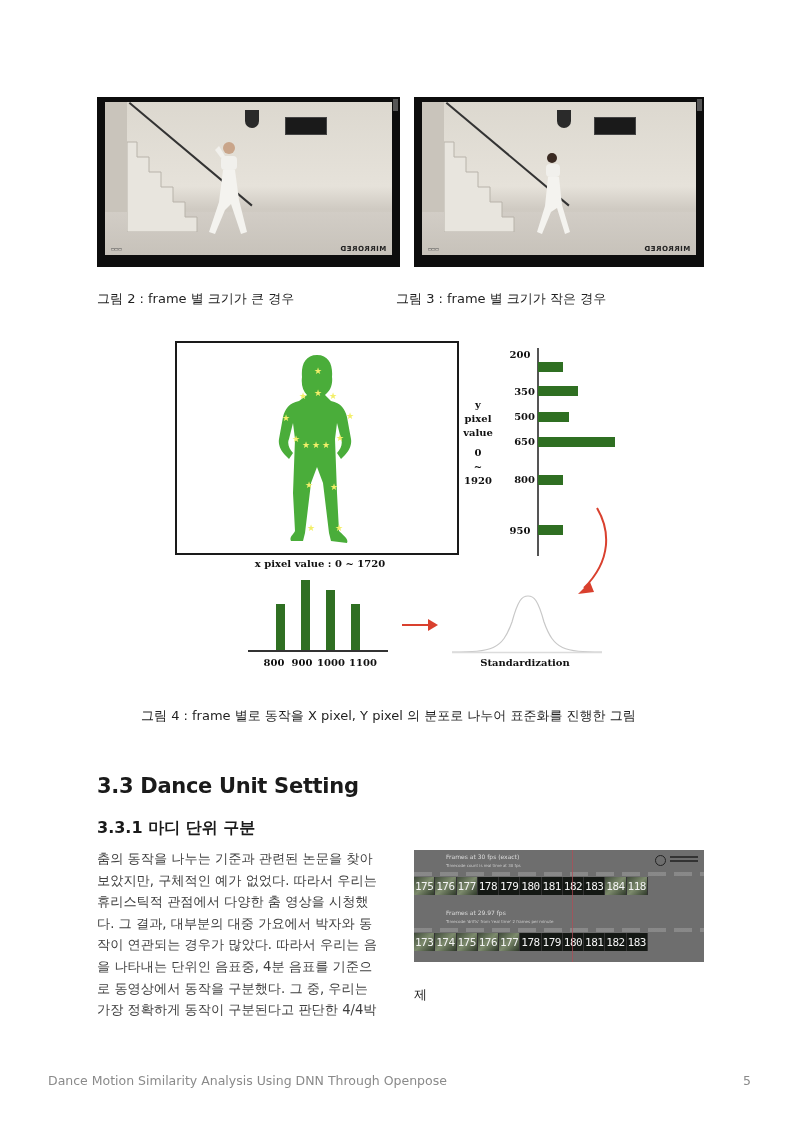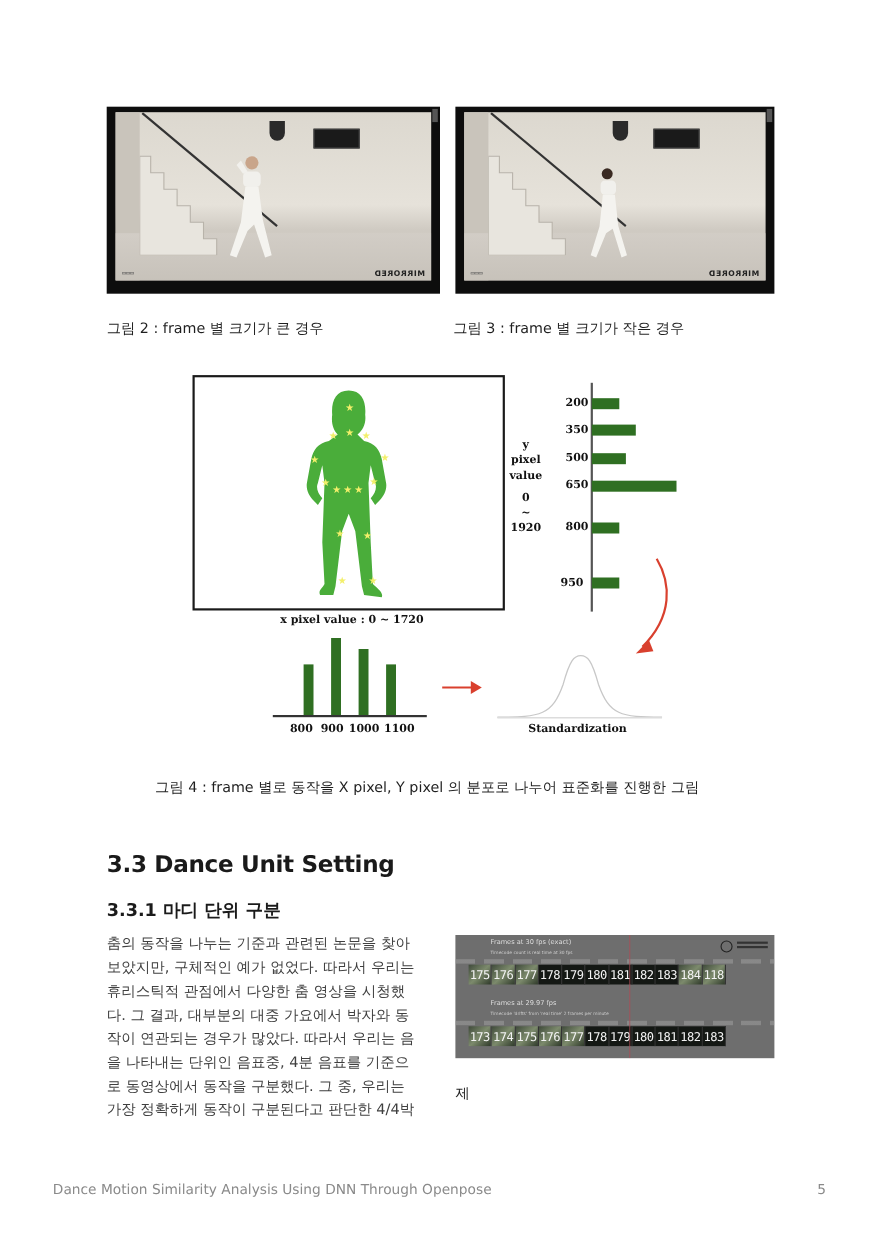--- a/index.html
+++ b/index.html
@@ -34,21 +34,21 @@
 
   .h2 { position: absolute; left: 97px; top: 774px; font-size: 21px; font-weight: bold; color: #1a1a1a; letter-spacing: -0.3px; }
   .h3 { position: absolute; left: 97px; top: 818px; font-size: 16px; font-weight: bold; color: #1a1a1a; }
   .body-text { position: absolute; left: 97px; top: 848px; width: 290px; font-size: 13.2px; line-height: 21.6px; color: #404040; }
   .body-text div { white-space: nowrap; }
 
   
   .fig5 { position: absolute; left: 414px; top: 850px; width: 290px; height: 112px; background: #6e6e6e; overflow: hidden; }
   .fig5 .row-title { position: absolute; left: 32px; font-size: 6px; color: #ddd; }
   .fig5 .row-sub { position: absolute; left: 32px; font-size: 4px; color: #ccc; }
-  .fig5 .strip { position: absolute; left: 12px; width: 234px; height: 18px; display: flex; }
+  .fig5 .strip { position: absolute; left: 0; width: 234px; height: 18px; display: flex; }
   .fig5 .cell { flex: 1; height: 18px; display: flex; align-items: center; justify-content: center;
                 font-size: 11px; color: #f3f3f3; font-family: "DejaVu Sans Mono", monospace; letter-spacing: -0.5px; border-right: 1px solid #333; }
   .fig5 .cell.busy { background: linear-gradient(135deg, #3f4a3a, #7c8a6c 50%, #2f3a2a); }
   .fig5 .cell.dark { background: #141814; }
   .fig5 .ticks { position: absolute; left: 0; width: 290px; height: 4px; background: repeating-linear-gradient(90deg, #9a9a9a 0 18px, transparent 18px 26px); opacity: 0.6; }
   .fig5 .redline { position: absolute; left: 158px; top: 0; width: 1px; height: 112px; background: #b04b55; opacity: 0.7; }
   .fig5 .logo { position: absolute; right: 38px; top: 5px; width: 9px; height: 9px; border: 1px solid #222; border-radius: 50%; }
   .fig5 .logo-text { position: absolute; right: 6px; top: 6px; width: 28px; height: 2px; background: #333; box-shadow: 0 4px 0 #333; }
 
   .footer-left { position: absolute; left: 48px; top: 1073px; font-size: 12.5px; color: #8a8a8a; }
@@ -93,21 +93,21 @@
     <svg class="dancer" style="left:110px;top:48px;" width="42" height="90" viewBox="0 0 42 90">
       <circle cx="20" cy="8" r="5" fill="#3a2a22"></circle>
       <rect x="14" y="14" width="14" height="13" rx="4" fill="#f1f0ec"></rect>
       <path d="M16 27 L27 27 L30 55 L38 82 L33 84 L25 58 L19 62 L10 84 L5 82 L13 56 Z" fill="#f4f3ef"></path>
     </svg>
     <div class="label-left">▭▭▭</div>
     <div class="label-right">MIRRORED</div>
   </div>
   <div class="corner-btn"></div>
 </div>
-<div class="caption" style="left:412px;top:290px;">그림 3 : frame 별 크기가 작은 경우</div>
+<div class="caption" style="left:396px;top:290px;">그림 3 : frame 별 크기가 작은 경우</div>
 
 <div class="fig4-box">
   <svg width="280" height="210" viewBox="0 0 280 210" style="position:absolute;left:0;top:0;">
 
     <path fill="#4aad3a" d="
       M140 12 C128 12 124 22 125 34 C124 42 126 48 130 52 L122 58 C112 60 108 66 106 74 L102 96 C101 102 104 108 108 112 L112 116 L116 110 C112 106 110 100 112 96 L116 80 L118 96 L116 150 L118 188 C116 192 112 194 114 198 L126 198 L128 190 L134 140 L140 124 L146 140 L152 190 L154 198 L170 200 C172 196 166 192 162 188 L160 150 L158 96 L160 80 L164 96 C166 100 164 106 160 110 L164 116 L168 112 C172 108 175 102 174 96 L170 74 C168 66 164 60 154 58 L148 52 C153 48 156 42 155 34 C156 22 152 12 140 12 Z"></path>
 
     <g fill="#f3ef6a" font-size="9" text-anchor="middle" font-family="DejaVu Sans, sans-serif">
       <text x="141" y="31">★</text>
       <text x="141" y="53">★</text>
@@ -133,21 +133,21 @@
   <div>pixel</div>
   <div>value</div>
   <div style="height:6px;"></div>
   <div>0</div>
   <div>~</div>
   <div>1920</div>
 </div>
 
 <div>
   <div class="abs" style="left:537px;top:348px;width:2px;height:208px;background:#555;"></div>
-  <div class="fig-label" style="left:505px;top:361px;width:30px;text-align:right;">200</div>
+  <div class="fig-label" style="left:505px;top:349px;width:30px;">200</div>
   <div class="ybar" style="left:538px;top:362px;width:25px;"></div>
   <div class="fig-label" style="left:505px;top:386px;width:30px;text-align:right;">350</div>
   <div class="ybar" style="left:538px;top:386px;width:40px;"></div>
   <div class="fig-label" style="left:505px;top:411px;width:30px;text-align:right;">500</div>
   <div class="ybar" style="left:538px;top:412px;width:31px;"></div>
   <div class="fig-label" style="left:505px;top:436px;width:30px;text-align:right;">650</div>
   <div class="ybar" style="left:538px;top:437px;width:77px;"></div>
   <div class="fig-label" style="left:505px;top:474px;width:30px;text-align:right;">800</div>
   <div class="ybar" style="left:538px;top:475px;width:25px;"></div>
   <div class="fig-label" style="left:505px;top:525px;width:30px;text-align:center;">950</div>

